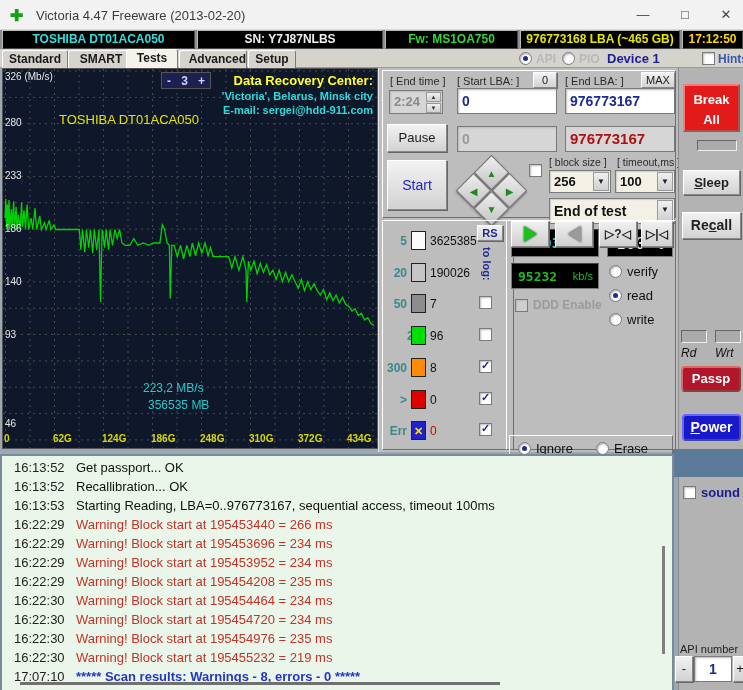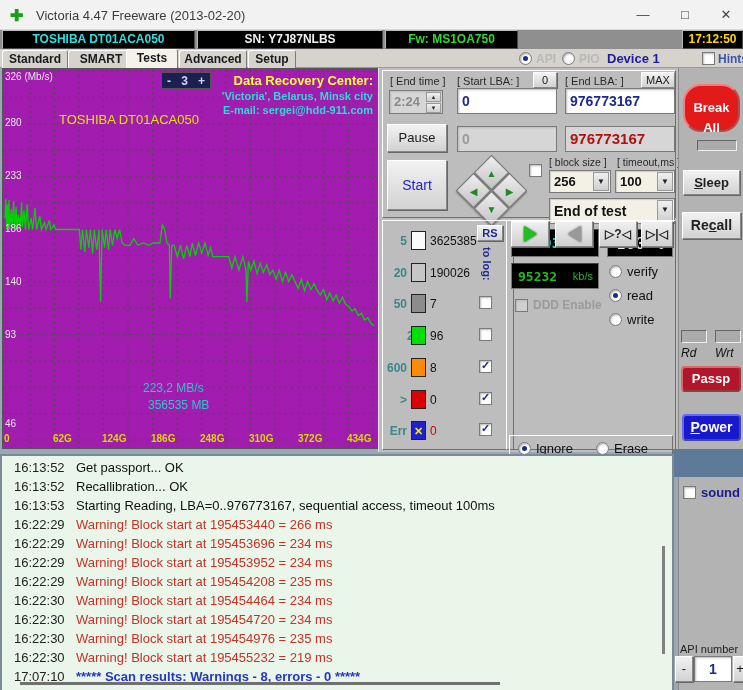--- a/index.html
+++ b/index.html
@@ -29,21 +29,21 @@
   .tab { position:absolute; top:1px; height:18px; background:#d6d3cc; border:1px solid #fff; border-right-color:#7d7a73; border-bottom:none;
          font-size:12px; font-weight:bold; color:#1a1a1a; text-align:center; line-height:17px; border-radius:3px 3px 0 0; }
   .tab.active { background:#f4f2ea; top:0; height:19px; z-index:2; }
   .radio { position:absolute; width:13px; height:13px; border-radius:50%; background:#fff; border:1px solid #7a7a7a; box-shadow:inset 1px 1px 2px #aaa; }
   .radio.sel::after { content:""; position:absolute; left:3px; top:3px; width:5px; height:5px; border-radius:50%; background:#1c2b8e; }
   .rlabel { position:absolute; font-size:12px; font-weight:bold; }
   .cb { position:absolute; width:13px; height:13px; background:#fff; border:1px solid #7a7a7a; box-shadow:inset 1px 1px 2px #bbb; }
   .cb.checked::after { content:"✓"; position:absolute; left:1px; top:-2px; font-size:11px; font-weight:bold; color:#1c2b8e; }
 
   
-  #graph { left:2px; top:68px; width:376px; height:381px; background:#a21caf; border:1px solid #555; }
+  #graph { left:2px; top:68px; width:376px; height:381px; background:#0f172a; border:1px solid #555; }
   #graph svg { position:absolute; left:0; top:0; }
   .glabel { position:absolute; font-size:10px; color:#e8e8e8; }
   .xlabel { position:absolute; font-size:10px; font-weight:bold; color:#d9d900; }
   #ytop-label { left:2px; top:2px; font-size:10px; color:#e8e8e8; position:absolute; }
   #zoomctl { position:absolute; left:158px; top:3px; width:50px; height:17px; background:#1c2050; border:1px solid #555; color:#cfd4ff;
              display:flex; justify-content:space-between; align-items:center; padding:0 5px; font-size:12px; font-weight:bold; }
   #drc1 { position:absolute; right:4px; top:4px; font-size:13px; font-weight:bold; color:#ffff33; }
   #drc2 { position:absolute; right:4px; top:21px; font-size:11px; font-weight:bold; color:#2fd9d9; }
   #drc3 { position:absolute; right:4px; top:35px; font-size:11px; font-weight:bold; color:#2fd9d9; }
   #gmodel { position:absolute; left:56px; top:43px; font-size:13px; color:#e3e300; }
@@ -84,21 +84,21 @@
 
   
   .pb { position:absolute; top:0; height:26px; background:linear-gradient(#f0f0f0,#cfcfcf); border:1px solid #888; border-top-color:#fff;
         border-left-color:#fff; box-shadow:1px 1px 0 #666; text-align:center; line-height:24px; font-size:12px; font-weight:bold; color:#222; }
   .tri-r { display:inline-block; width:0; height:0; border-left:13px solid #1fbf1f; border-top:8px solid transparent; border-bottom:8px solid transparent; filter:drop-shadow(0 0 1px #064006); }
   .tri-l { display:inline-block; width:0; height:0; border-right:13px solid #9a9a9a; border-top:8px solid transparent; border-bottom:8px solid transparent; filter:drop-shadow(0 0 1px #333); }
 
   
   #sidebar { left:678px; top:68px; width:65px; height:622px; background:#b3b3b3; border-left:1px solid #8a8a8a; }
   .sbtn { position:absolute; text-align:center; font-weight:bold; font-size:13px; }
-  #break-all { left:4px; top:16px; width:57px; height:48px; background:#e21a1a; border:2px outset #f77; border-radius:18px; color:#fff; line-height:20px; padding-top:12px; }
+  #break-all { left:4px; top:16px; width:57px; height:48px; background:#e21a1a; border:2px outset #f77; border-radius:0; color:#fff; line-height:20px; padding-top:4px; }
   #sb-ind { left:18px; top:72px; width:40px; height:11px; background:#ababab; border:1px solid #666; border-bottom-color:#eee; border-right-color:#eee; }
   #sleep-btn { left:4px; top:102px; width:57px; height:25px; line-height:23px; color:#222; }
   #recall-btn { left:3px; top:144px; width:59px; height:27px; line-height:25px; color:#222; font-size:14px; }
   .ind { position:absolute; width:26px; height:13px; background:#ababab; border:1px solid #666; border-bottom-color:#eee; border-right-color:#eee; }
   .indlbl { position:absolute; font-size:12px; color:#111;font-style:italic; }
   #passp-btn { left:2px; top:298px; width:60px; height:26px; background:#b2162a; border:2px outset #d66; border-radius:4px; color:#fff; line-height:22px; }
   #power-btn { left:3px; top:346px; width:59px; height:27px; background:#1818cc; border:2px outset #66f; border-radius:4px; color:#fff; line-height:23px; font-size:14px; }
   #slate { left:-6px; top:381px; width:71px; height:28px; background:#5d7b99; }
   #sound-lbl { position:absolute; left:22px; top:417px; font-size:13px; font-weight:bold; color:#1c1c8e; }
   #api-lbl { position:absolute; left:1px; top:575px; font-size:11px; color:#222; }
@@ -121,28 +121,29 @@
   <span id="title-text" class="abs">Victoria 4.47  Freeware (2013-02-20)</span>
   <div id="btn-min" class="abs win-btn">—</div>
   <div id="btn-max" class="abs win-btn">□</div>
   <div id="btn-close" class="abs win-btn">✕</div>
 </div>
 
 <div id="infobar" class="abs">
   <div id="seg-model" class="seg">TOSHIBA DT01ACA050</div>
   <div id="seg-sn" class="seg">SN: Y7J87NLBS</div>
   <div id="seg-fw" class="seg">Fw: MS1OA750</div>
+  <div id="seg-lba" class="seg">976773168 LBA (~465 GB)</div>
   <div id="seg-clock" class="seg">17:12:50</div>
 </div>
 
 <div id="tabstrip" class="abs">
   <div class="tab" style="left:2px;width:66px;">Standard</div>
   <div class="tab" style="left:68px;width:66px;">SMART</div>
   <div class="tab active" style="left:126px;width:52px;">Tests</div>
-  <div class="tab" style="left:179px;width:68px;">Advanced</div>
+  <div class="tab" style="left:179px;width:68px;text-align:right;">Advanced</div>
   <div class="tab" style="left:248px;width:48px;">Setup</div>
   <div class="radio sel" style="left:519px;top:3px;"></div>
   <span class="rlabel" style="left:536px;top:3px;color:#b8b8b8;">API</span>
   <div class="radio" style="left:562px;top:3px;"></div>
   <span class="rlabel" style="left:579px;top:3px;color:#b8b8b8;">PIO</span>
   <span class="rlabel" style="left:607px;top:2px;color:#1c1c9e;font-size:13px;">Device 1</span>
   <div class="cb" style="left:702px;top:3px;"></div>
   <span class="rlabel" style="left:718px;top:3px;color:#3a56a8;">Hints</span>
 </div>
 
@@ -275,21 +276,21 @@
         <div class="leg-swatch" style="background: rgb(198, 198, 198); left: 28px; top: 41.7px;"></div>
         <span class="leg-count" style="left: 47px; top: 44.7px; color: rgb(17, 17, 17);">190026</span>
         <span class="leg-label" style="left: 0px; top: 76.4px;">50</span>
         <div class="leg-swatch" style="background: rgb(140, 140, 140); left: 28px; top: 73.4px;"></div>
         <span class="leg-count" style="left: 47px; top: 76.4px; color: rgb(17, 17, 17);">7</span>
         <div class="cb" style="left: 96px; top: 75.4px;"></div>
         <span class="leg-label" style="left: 0px; top: 108.1px; margin-left: 20px;">200</span>
         <div class="leg-swatch" style="background: rgb(0, 224, 0); left: 28px; top: 105.1px;"></div>
         <span class="leg-count" style="left: 47px; top: 108.1px; color: rgb(17, 17, 17);">96</span>
         <div class="cb" style="left: 96px; top: 107.1px;"></div>
-        <span class="leg-label" style="left: 0px; top: 139.8px;">600</span>
+        <span class="leg-label" style="left: 0px; top: 139.8px;">300</span>
         <div class="leg-swatch" style="background: rgb(255, 140, 0); left: 28px; top: 136.8px;"></div>
         <span class="leg-count" style="left: 47px; top: 139.8px; color: rgb(17, 17, 17);">8</span>
         <div class="cb checked" style="left: 96px; top: 138.8px;"></div>
         <span class="leg-label" style="left: 0px; top: 171.5px;">&gt;</span>
         <div class="leg-swatch" style="background: rgb(221, 0, 0); left: 28px; top: 168.5px;"></div>
         <span class="leg-count" style="left: 47px; top: 171.5px; color: rgb(17, 17, 17);">0</span>
         <div class="cb checked" style="left: 96px; top: 170.5px;"></div>
         <span class="leg-label" style="left: 0px; top: 203.2px;">Err</span>
         <div class="leg-swatch" style="background: rgb(32, 32, 204); left: 28px; top: 200.2px; color: rgb(255, 228, 0); font-size: 11px; font-weight: bold; text-align: center; line-height: 18px;">✕</div>
         <span class="leg-count" style="left: 47px; top: 203.2px; color: rgb(204, 0, 0);">0</span>

